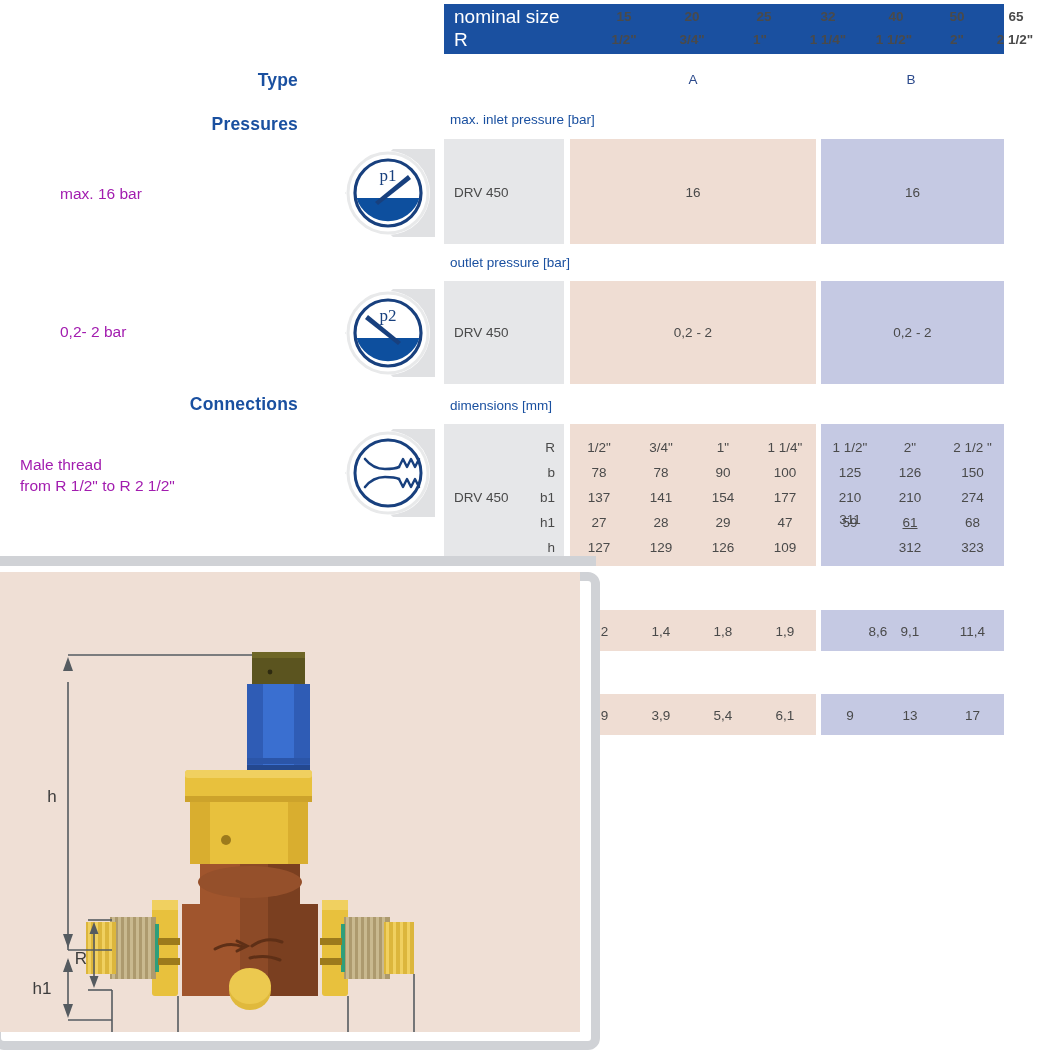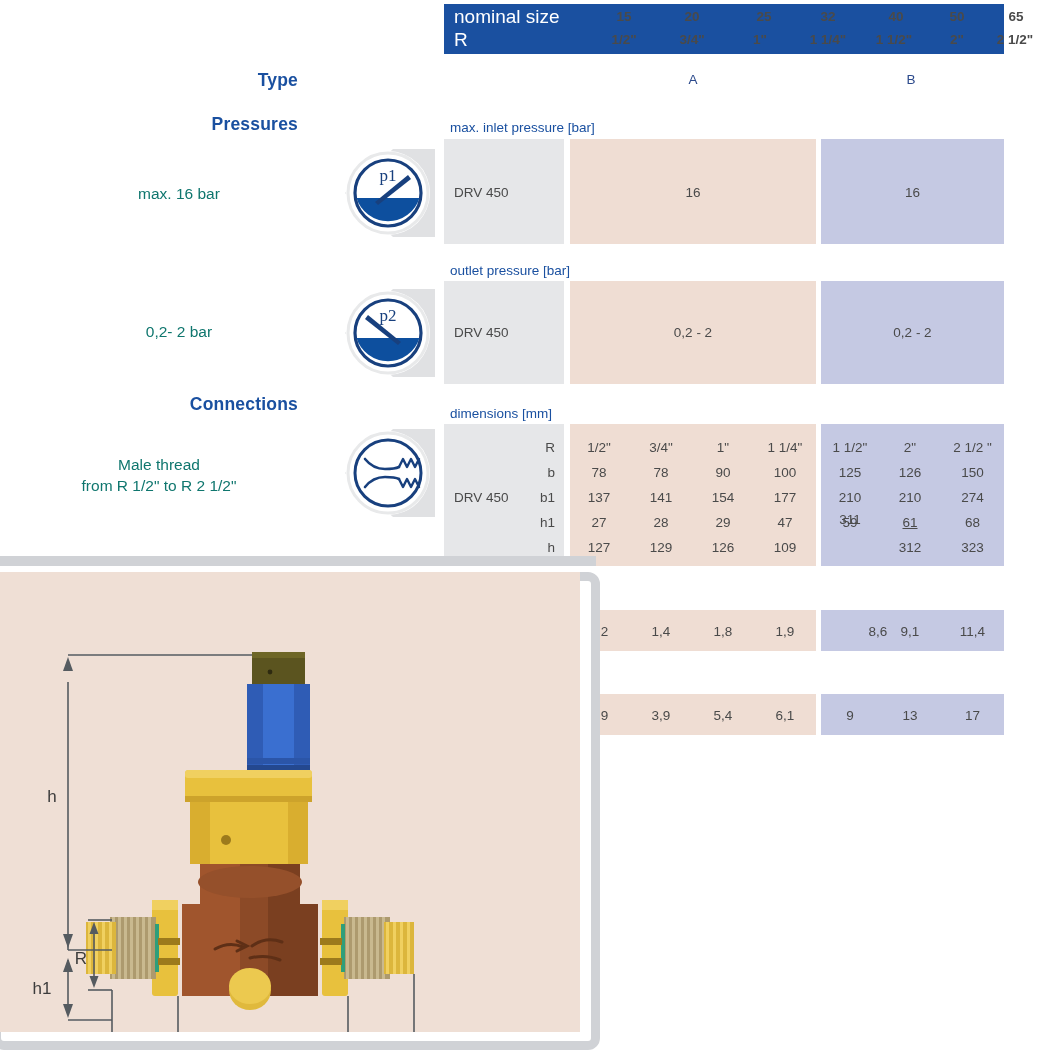--- a/index.html
+++ b/index.html
@@ -26,31 +26,31 @@
   
   #typerow{position:absolute;left:444px;top:68px;width:560px;height:24px;}
   #typerow .t{position:absolute;top:0;height:24px;line-height:24px;text-align:center;font-size:13.5px;color:#2c4a8c;}
 
   
   .sideheading{
     position:absolute;text-align:right;color:#1a50a0;
     font-weight:700;font-size:17.5px;letter-spacing:.2px;
   }
   .sidetext{
-    position:absolute;text-align:center;color:#0f766e;
+    position:absolute;text-align:left;color:#a21caf;
     font-size:15.5px;line-height:21px;
   }
 
   
   .badge{position:absolute;width:130px;height:96px;}
   .badge svg{display:block;}
 
   
   .cap{
-    position:absolute;left:450px;font-size:13.5px;color:#1a50a0;font-weight:400;margin-top:8px;
+    position:absolute;left:450px;font-size:13.5px;color:#1a50a0;font-weight:400;
   }
 
   
   .band{position:absolute;}
   .band.gray{background:#e6e7e9;}
   .band.peach{background:#efddd3;}
   .band.lav{background:#c5c9e3;}
 
   .cellv{position:absolute;text-align:center;font-size:13.5px;color:#4a4a4a;}
   .rowlabel{position:absolute;font-size:13.5px;color:#4a4a4a;}

